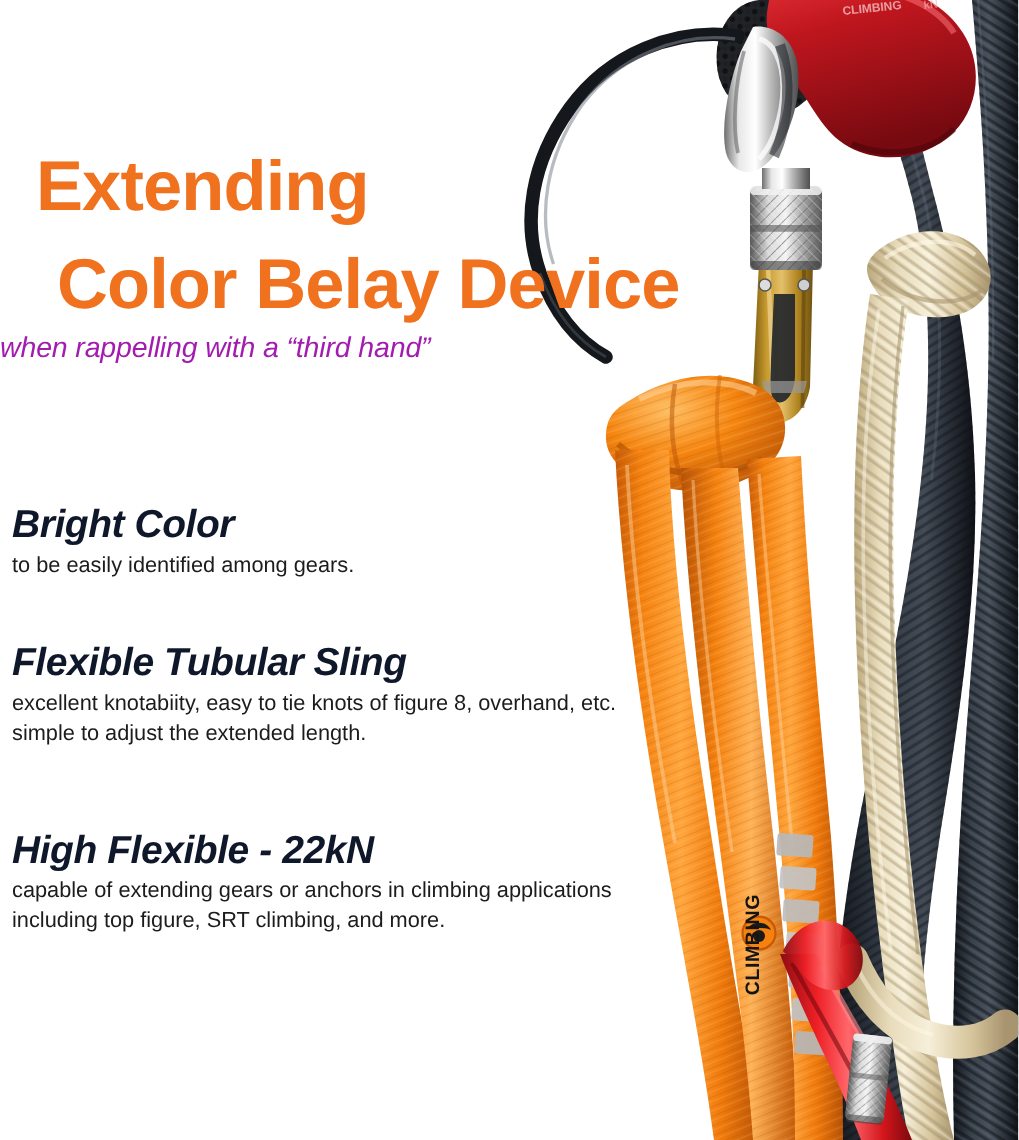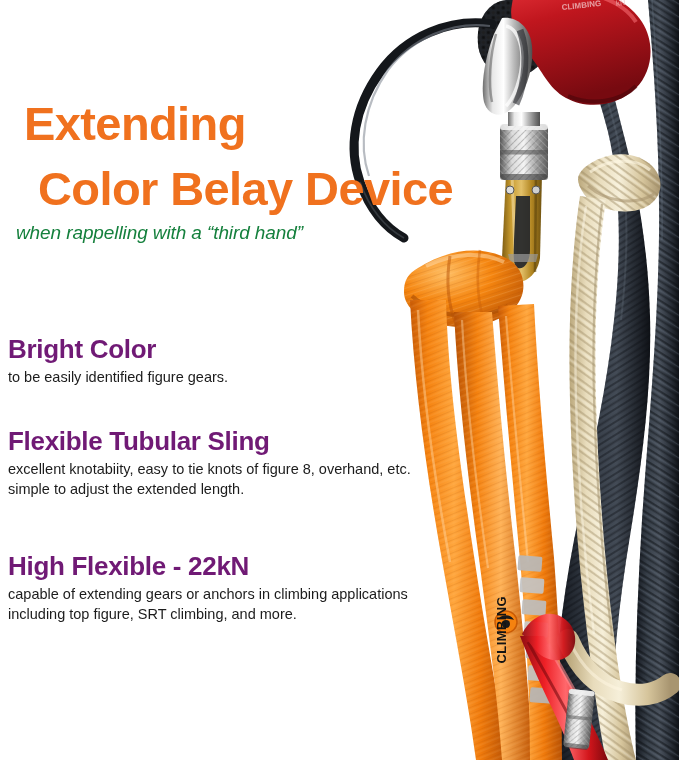--- a/index.html
+++ b/index.html
@@ -46,37 +46,38 @@
     font-size: 47px;
     line-height: 1.0;
     letter-spacing: -0.6px;
     white-space: nowrap;
   }
   .headline-1 { top: 100px; }
   .headline-2 { top: 165px; left: 38px; }
 
   .subtitle {
     position: absolute;
-    left: 16px;
+    left: 0;
     top: 222px;
     font-style: italic;
     font-size: 19px;
-    color: #15803d;
+    color: #a21caf;
     letter-spacing: -0.1px;
     white-space: nowrap;
   }
 
   .feature {
     position: absolute;
     left: 8px;
   }
   .feature-title {
     font-weight: bold;
+    font-style: italic;
     font-size: 26px;
-    color: #701a75;
+    color: #0f172a;
     letter-spacing: -0.3px;
     line-height: 1.05;
     white-space: nowrap;
     margin: 0;
   }
   .feature-body {
     font-size: 14.5px;
     color: #1c1c1c;
     line-height: 1.38;
     margin: 4px 0 0 0;
@@ -374,21 +375,21 @@
 
   <div class="headline headline-1">Extending</div>
 
   <div class="headline headline-2">Color Belay Device</div>
 
   <div class="subtitle">when rappelling with a “third hand”</div>
 
   <div class="feature" id="feature-bright-color">
     <p class="feature-title">Bright Color</p>
     <div class="feature-body">
-      <div>to be easily identified figure gears.</div>
+      <div>to be easily identified among gears.</div>
     </div>
   </div>
 
   <div class="feature" id="feature-flexible-sling">
     <p class="feature-title">Flexible Tubular Sling</p>
     <div class="feature-body">
       <div>excellent knotabiity, easy to tie knots of figure 8, overhand, etc.</div>
       <div>simple to adjust the extended length.</div>
     </div>
   </div>

